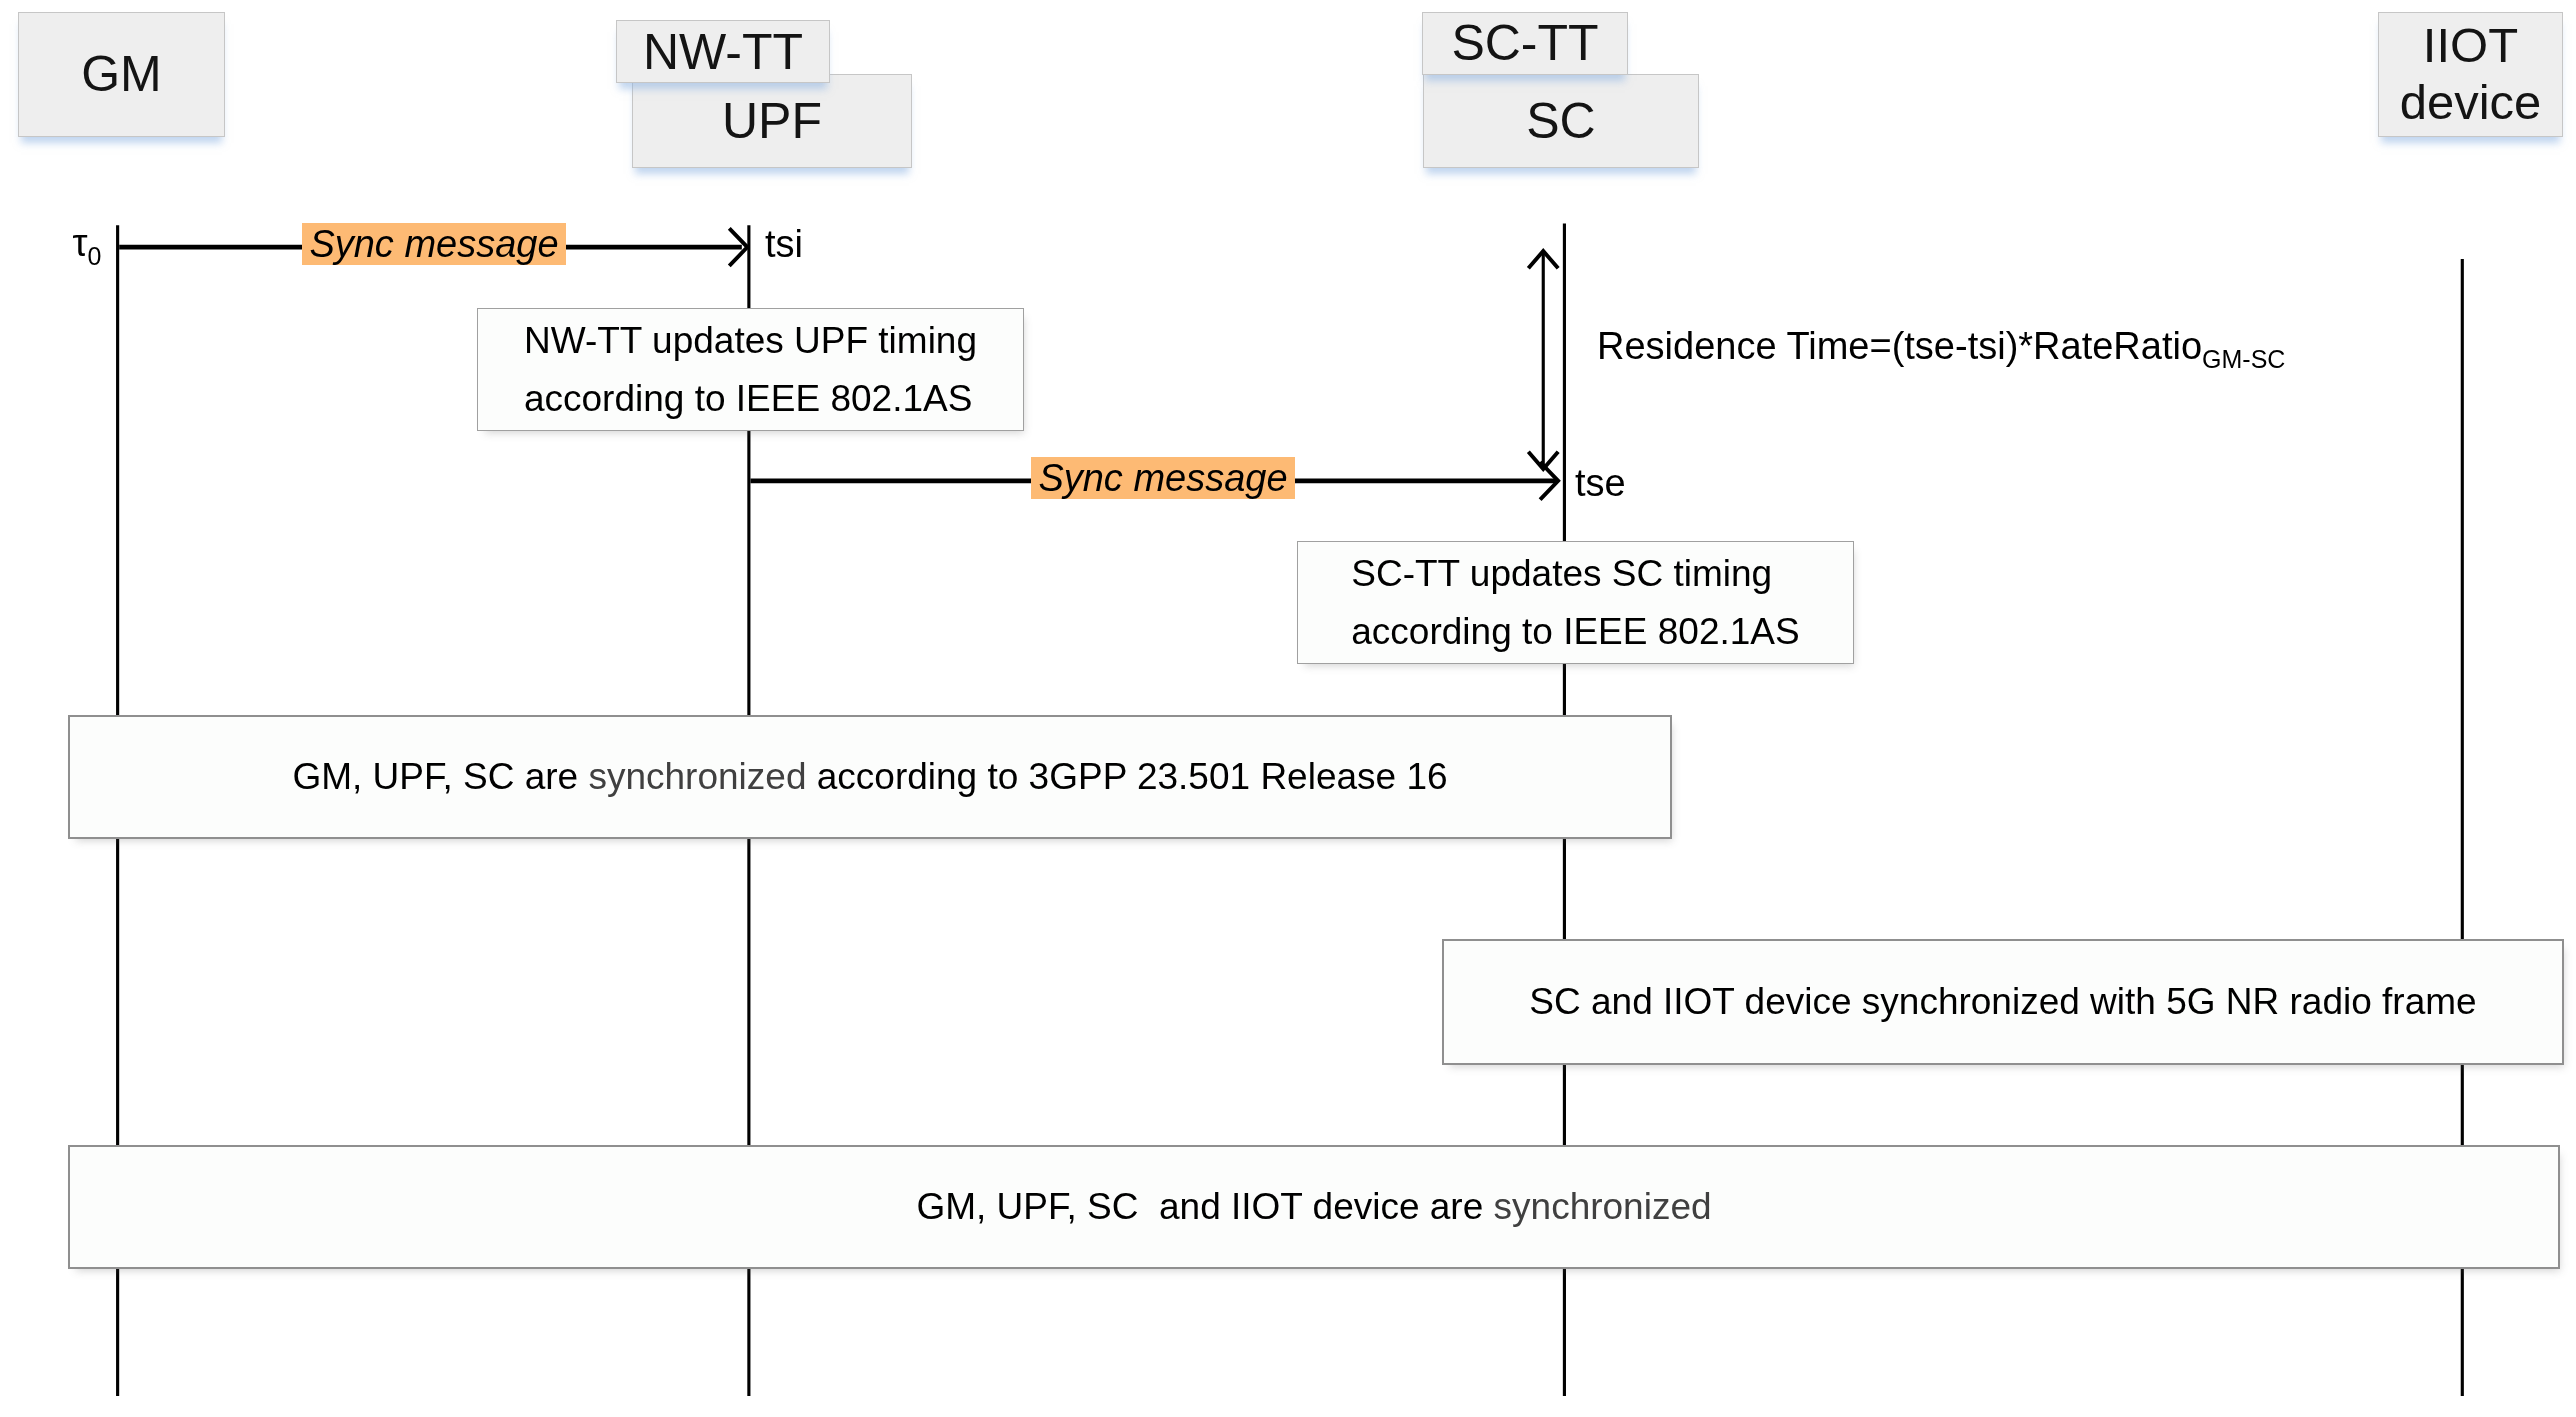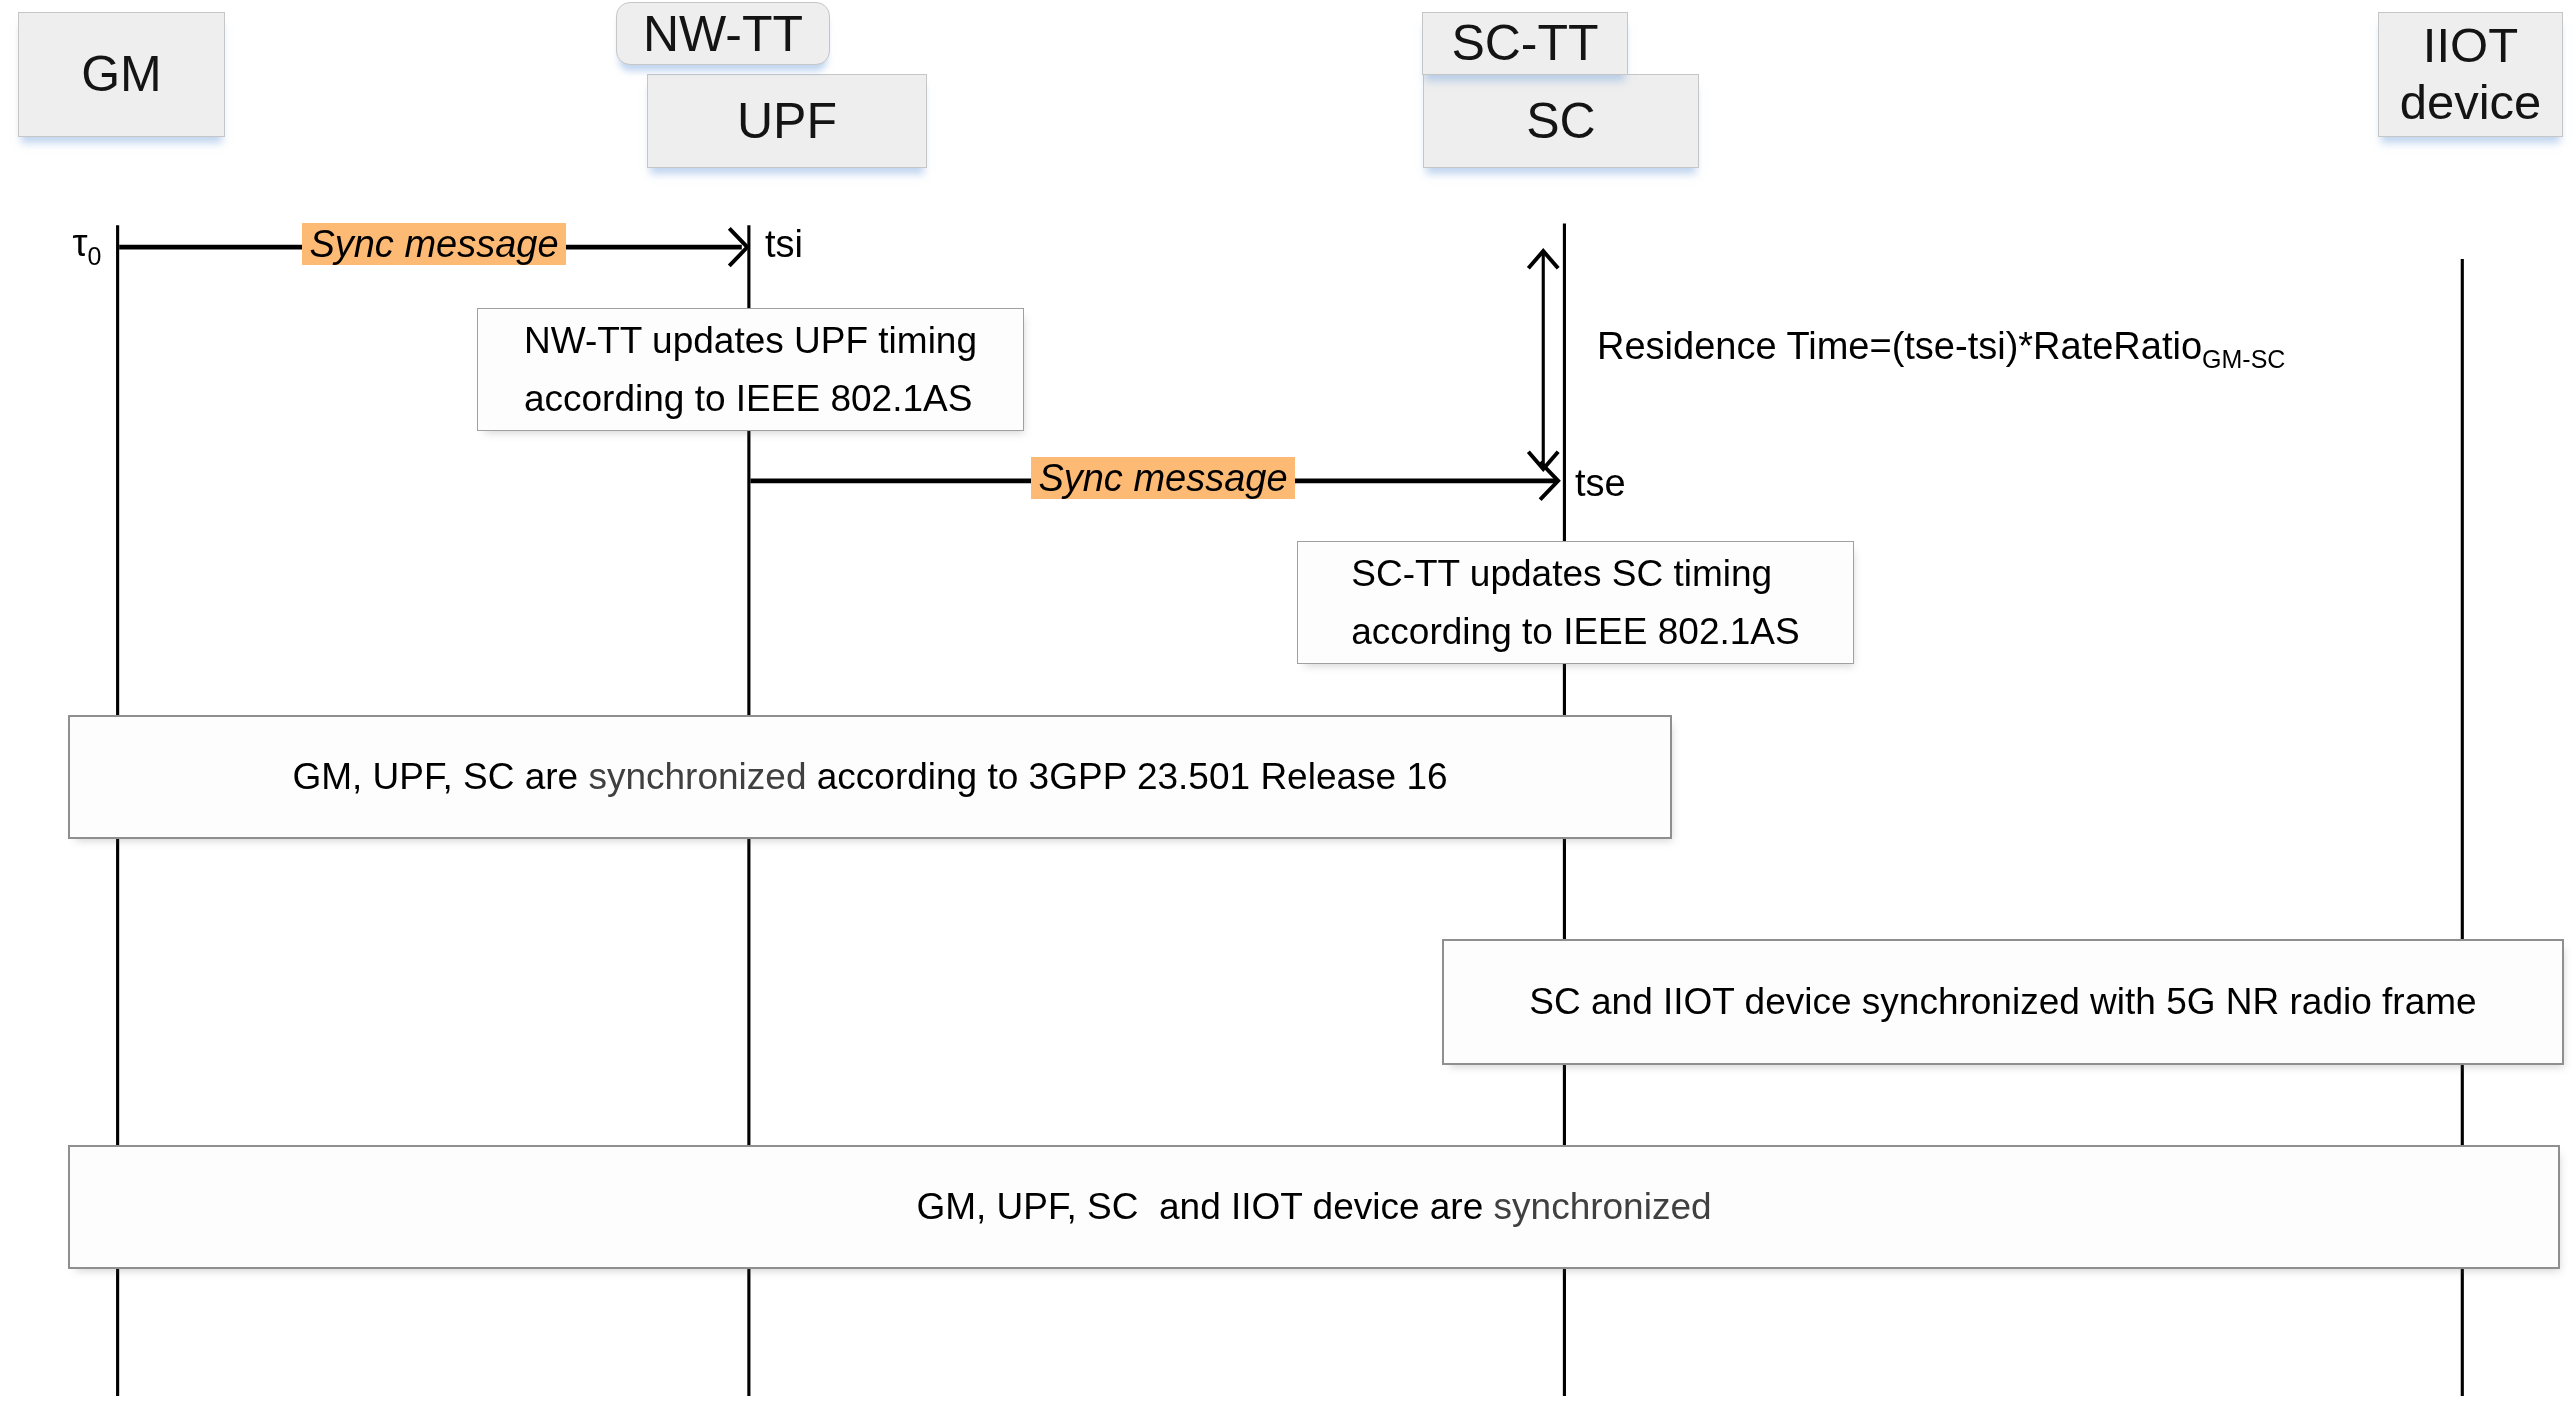--- a/index.html
+++ b/index.html
@@ -52,24 +52,24 @@
 
     <path d="M1968 321 V597" stroke="#000" stroke-width="4" fill="none"></path>
     <path d="M1949 342 L1968 320 L1987 342" stroke="#000" stroke-width="5" fill="none"></path>
     <path d="M1949 576 L1968 598 L1987 576" stroke="#000" stroke-width="5" fill="none"></path>
   </svg>
 
   <div class="actor" style="left:18px;top:11.8px;width:205px;height:123px;">
     <span>GM</span>
   </div>
 
-  <div class="actor" style="left:647px;top:74px;width:278px;height:92px;">
+  <div class="actor" style="left:632px;top:74px;width:278px;height:92px;">
     <span>UPF</span>
   </div>
-  <div class="actor small" style="left:616px;top:2px;width:212px;height:61px;border-radius:14px;">
+  <div class="actor small" style="left:616px;top:20px;width:212px;height:61px;">
     <span>NW-TT</span>
   </div>
 
   <div class="actor" style="left:1423px;top:74px;width:274px;height:92px;">
     <span>SC</span>
   </div>
   <div class="actor small" style="left:1422px;top:11.8px;width:204px;height:61px;">
     <span>SC-TT</span>
   </div>
 

